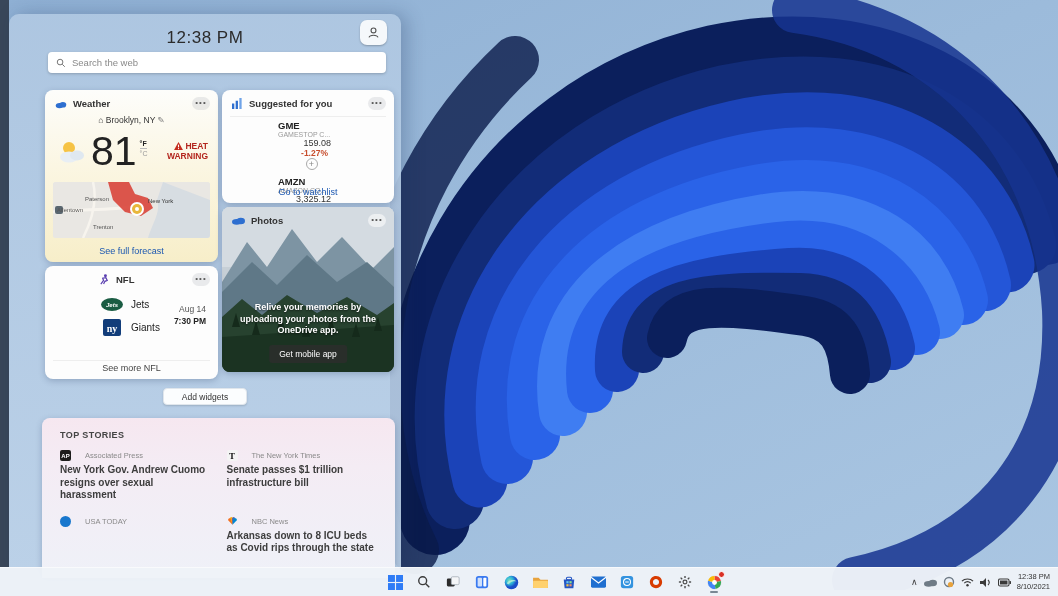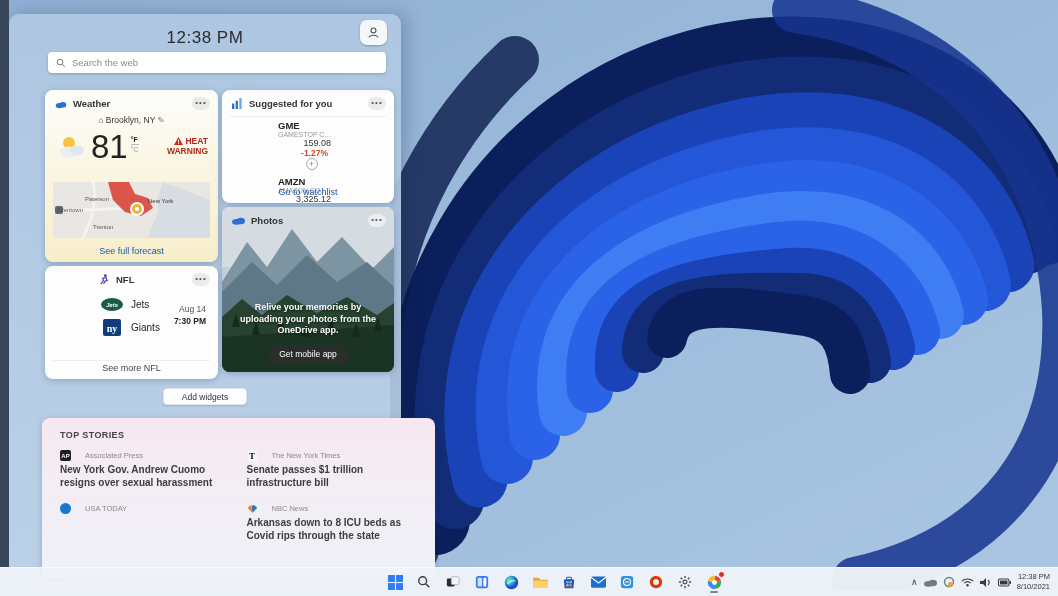--- a/index.html
+++ b/index.html
@@ -35,21 +35,21 @@
   .menu-btn { width:18px; height:13px; border-radius:7px; background:rgba(120,130,140,0.15);
               color:#5a5a5a; font-size:8px; line-height:12px; text-align:center; letter-spacing:1px; cursor:pointer; }
   .footer-link { position:absolute; bottom:6px; left:0; width:100%; text-align:center;
                  font-size:9px; color:#1a56b0; cursor:pointer; }
 
   
   .weather-card { left:36px; top:76px; width:173px; height:172px;
                   background:linear-gradient(180deg,#fdfdfb 0%,#fbf6e2 45%,#f7eec9 100%); }
   .weather-loc { text-align:center; font-size:8.5px; color:#333; margin-top:1px; }
   .weather-main { display:flex; align-items:center; padding:3px 10px 0 12px; }
-  .weather-temp { font-size:33px; color:#222; font-weight:400; margin-left:4px; }
+  .weather-temp { font-size:41px; color:#222; font-weight:400; margin-left:4px; }
   .weather-units { display:flex; flex-direction:column; font-size:7px; margin-left:3px; margin-top:-6px; }
   .unit-f { color:#222; font-weight:bold; border-bottom:1px solid #bbb; padding-bottom:1px; }
   .unit-c { color:#999; padding-top:1px; }
   .weather-alert { margin-left:auto; text-align:right; font-size:8.5px; font-weight:bold; color:#b3261e; line-height:1.15; }
   .weather-map { position:absolute; left:8px; top:92px; width:157px; height:56px; border-radius:3px; overflow:hidden; background:#e9e7e3; }
   .map-label { position:absolute; font-size:6px; color:#555; }
 
   
   .stocks-card { left:213px; top:76px; width:172px; height:113px; }
   .stock-row { display:flex; align-items:center; padding:3px 8px 3px 10px;flex-direction:column; }
@@ -77,21 +77,21 @@
   .nfl-team-name { font-size:10px; color:#222; }
   .nfl-when { position:absolute; right:12px; top:14px; text-align:right; font-size:8.5px; color:#555; line-height:1.4; }
   .nfl-time { font-weight:bold; color:#222; }
 
   
   .add-widgets { position:absolute; left:50%; transform:translateX(-50%); top:374px; width:84px; height:17px;
                  background:#fbfdfe; border:1px solid #e0e6ec; border-radius:4px; font-size:8.5px; color:#333;
                  display:flex; align-items:center; justify-content:center; cursor:pointer; box-shadow:0 1px 2px rgba(0,0,0,0.15); }
 
   
-  .news-card { left:33px; top:404px; width:393px; height:160px; border-radius:8px 8px 0 0;
+  .news-card { left:33px; top:404px; width:353px; height:160px; border-radius:8px 8px 0 0;
                background:linear-gradient(180deg,#f6e7f0 0%,#f4ecf4 30%,#eff1f8 100%); }
   .news-header { font-size:9px; font-weight:bold; color:#444; letter-spacing:0.4px; padding:12px 0 10px 18px; }
   .news-grid { display:grid; grid-template-columns:1fr 1fr; column-gap:16px; row-gap:14px; padding:0 18px; }
   .news-item { cursor:pointer; }
   .news-src { display:flex; align-items:center; gap:14px; font-size:7.5px; color:#8a8a8a; margin-bottom:3px; }
   .news-headline { font-size:10px; font-weight:bold; color:#3d3d3d; line-height:1.25; }
   .srclogo { width:11px; height:11px; border-radius:2px; display:inline-flex; align-items:center; justify-content:center;
              font-size:6px; font-weight:bold; color:#fff; }
 
   

